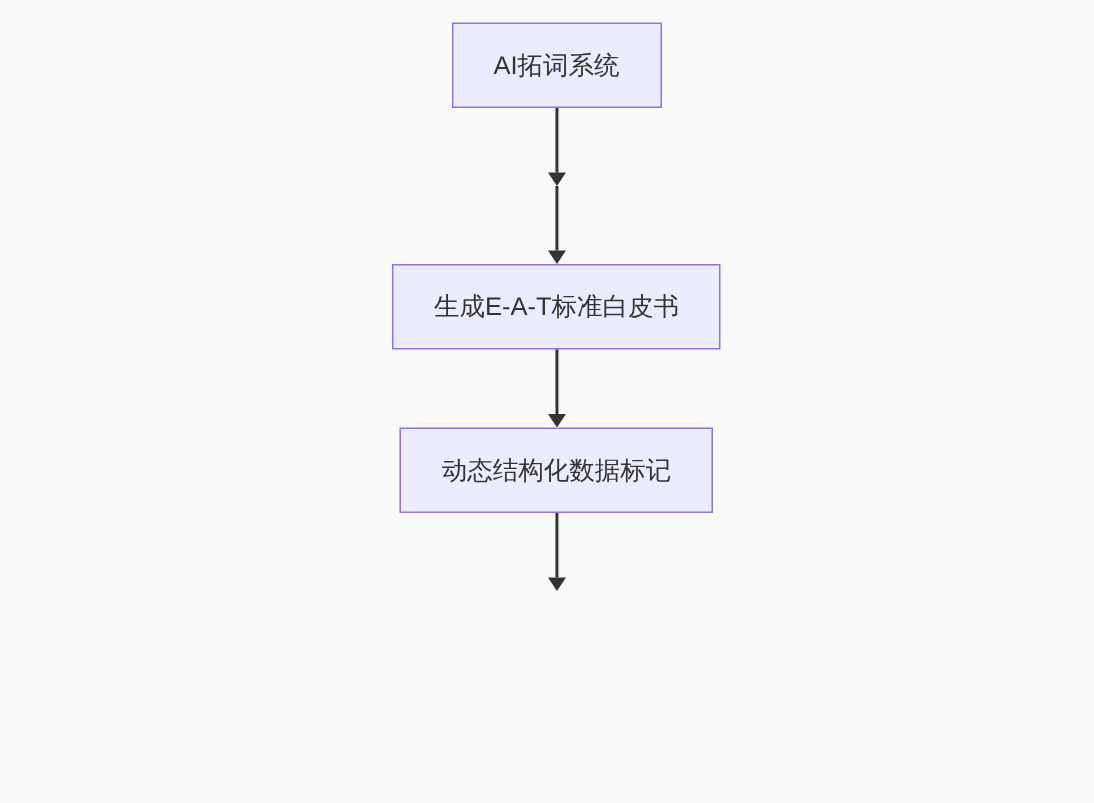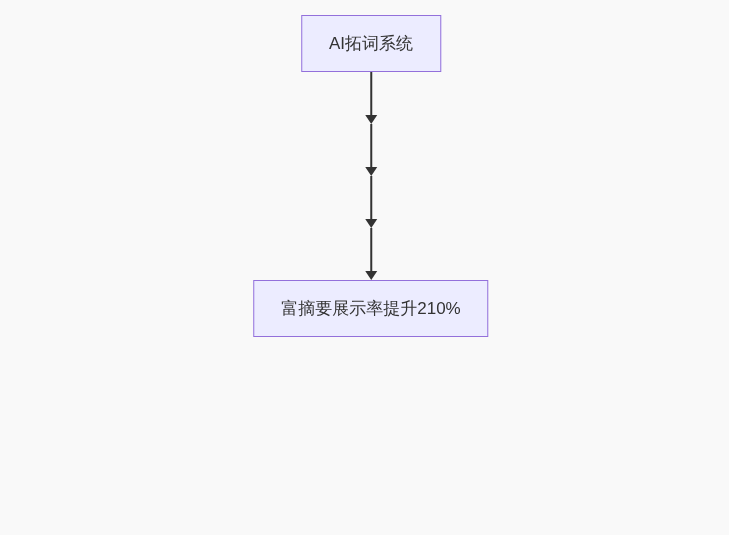--- a/index.html
+++ b/index.html
@@ -80,30 +80,33 @@
       <div class="arrow-line"></div>
       <div class="arrow-head"></div>
     </div>
 
 
     <div class="arrow">
       <div class="arrow-line"></div>
       <div class="arrow-head"></div>
     </div>
 
+    <div class="node">
+      <span>生成E-A-T标准白皮书</span>
+    </div>
+
+    <div class="arrow">
+      <div class="arrow-line"></div>
+      <div class="arrow-head"></div>
+    </div>
+
+    <div class="node">
+      <span>动态结构化数据标记</span>
+    </div>
 
     <div class="arrow">
       <div class="arrow-line"></div>
       <div class="arrow-head"></div>
     </div>
 
 
-    <div class="arrow">
-      <div class="arrow-line"></div>
-      <div class="arrow-head"></div>
-    </div>
-
-    <div class="node">
-      <span>富摘要展示率提升210%</span>
-    </div>
-
   </div>
 </div>
 
 </body></html>

